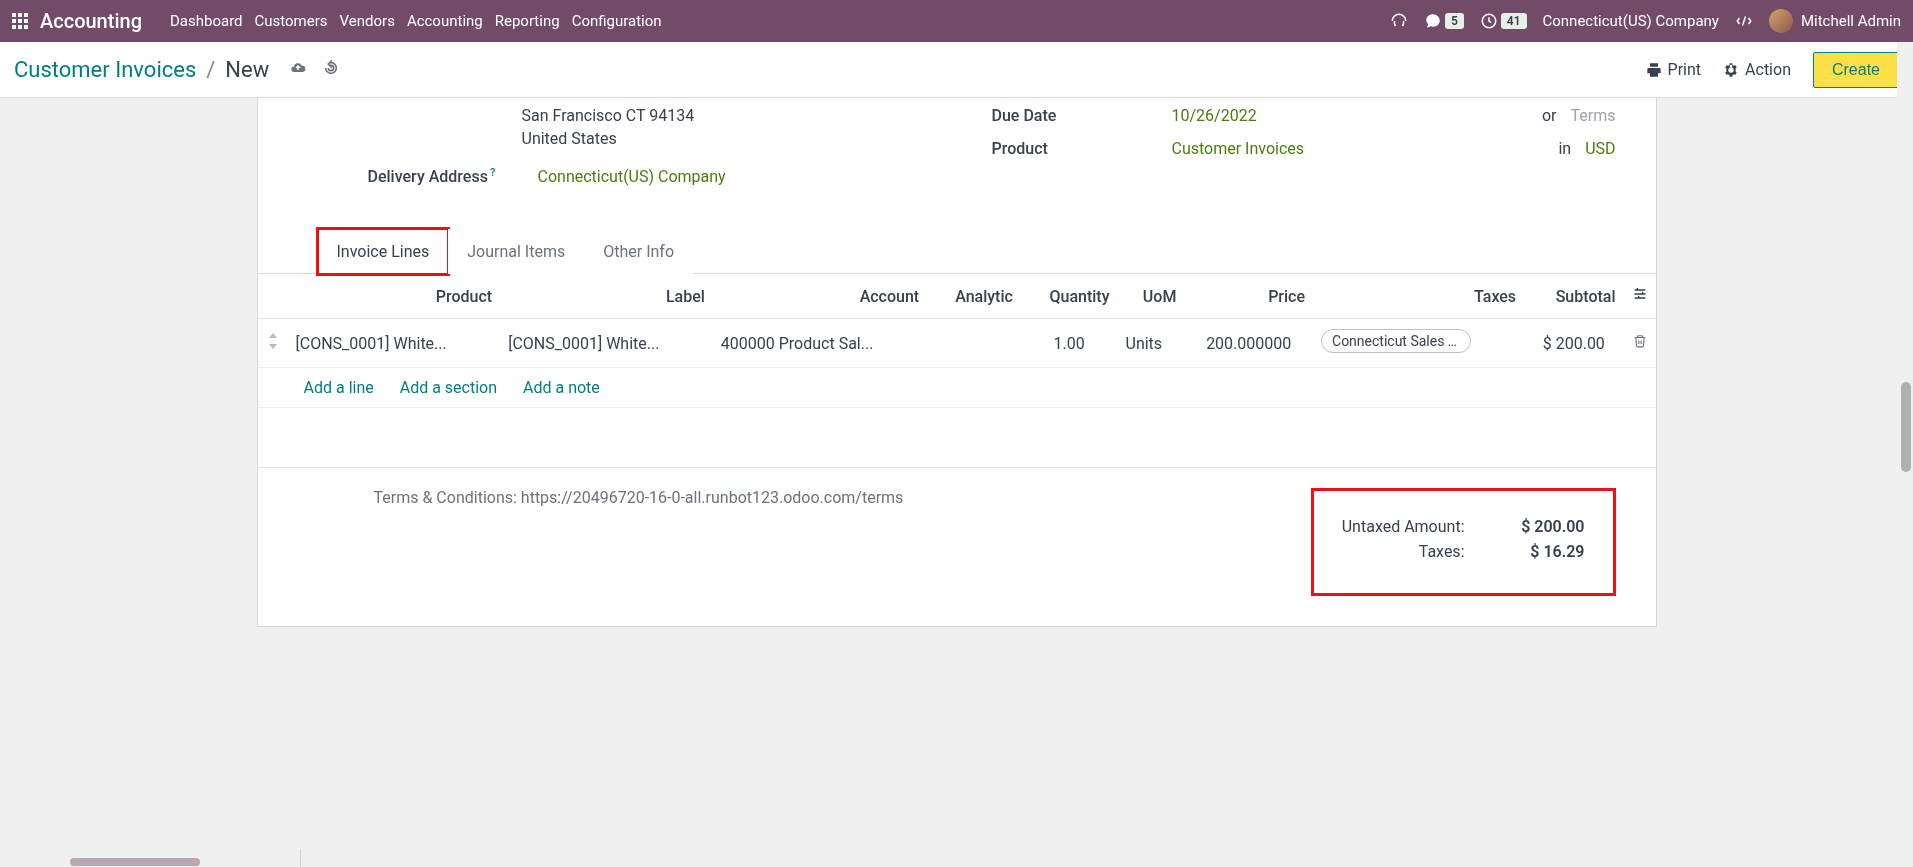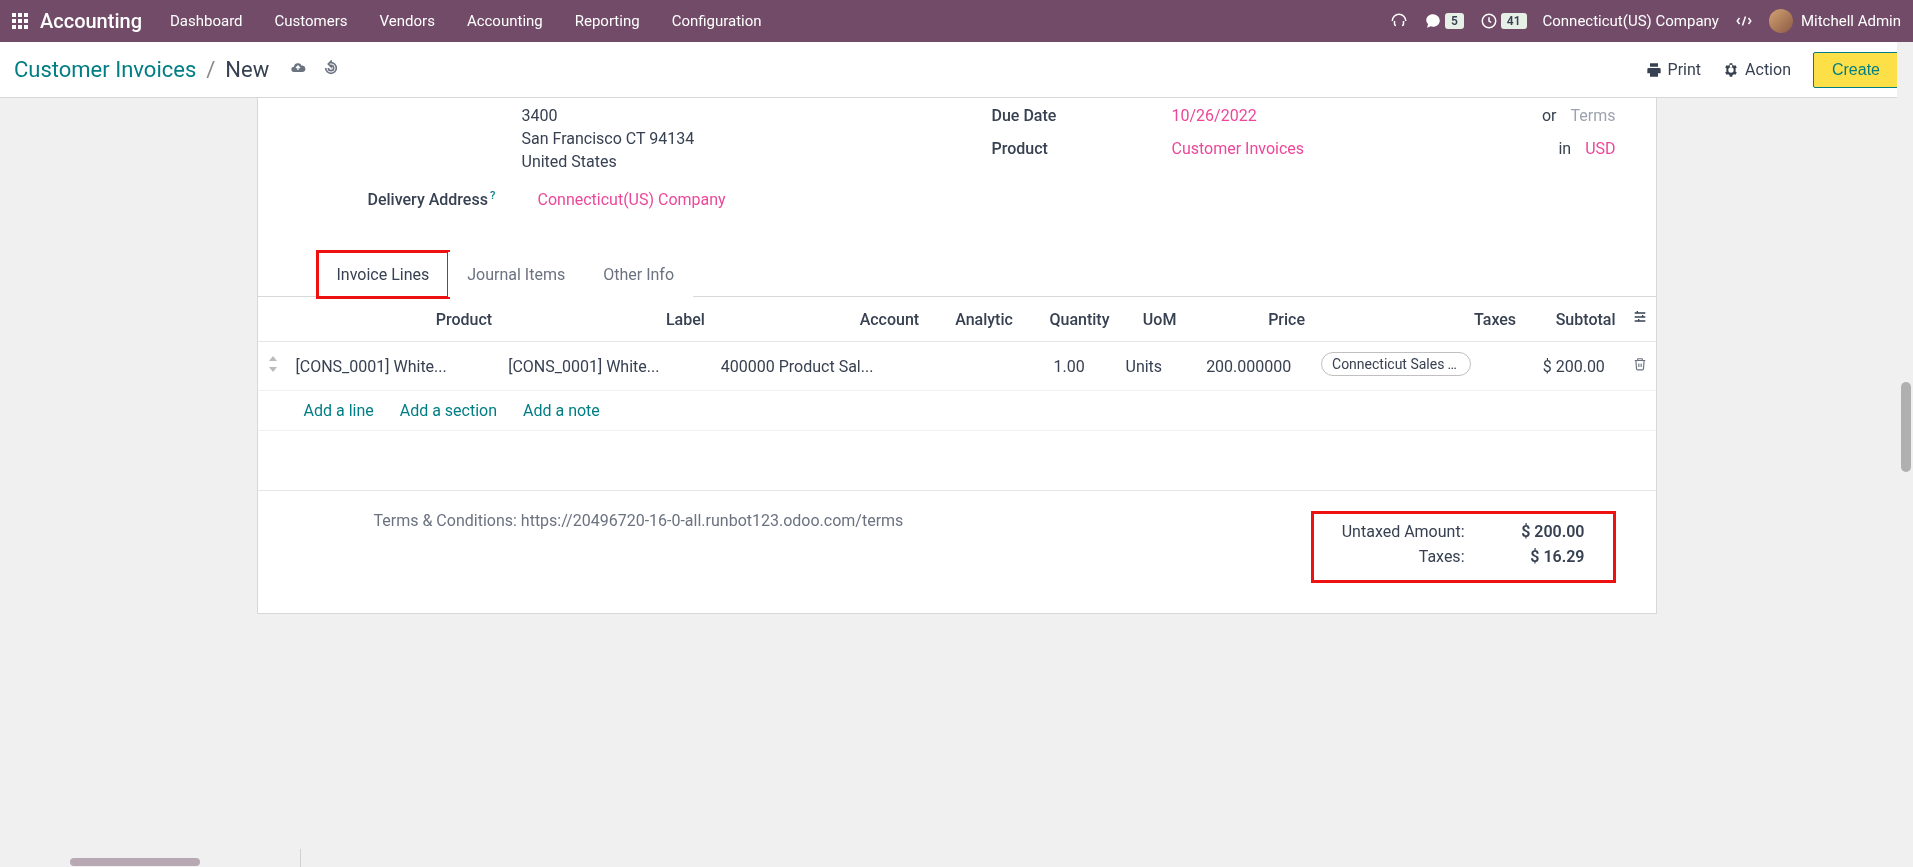--- a/index.html
+++ b/index.html
@@ -2,21 +2,21 @@
 <html><head>
 <meta charset="utf-8">
 <style>
 * { box-sizing: border-box; margin: 0; padding: 0; }
 body { font-family: -apple-system, BlinkMacSystemFont, "Segoe UI", Roboto, sans-serif; background: #f0f0f0; color: #374151; overflow-x: hidden; }
 
 .topbar { background: #714B67; height: 42px; display: flex; align-items: center; padding: 0 12px; color: #fff; }
 .topbar .apps-icon { display: grid; grid-template-columns: repeat(3, 4px); grid-template-rows: repeat(3, 4px); gap: 2px; margin-right: 12px; cursor: pointer; }
 .topbar .apps-icon span { background: #fff; }
 .topbar .brand { font-size: 20px; font-weight: 500; margin-right: 28px; }
-.topbar .menu { display: flex; gap: 32px; font-size: 15px; flex: 1; }
+.topbar .menu { display: flex; gap: 12px; font-size: 15px; flex: 1; }
 .topbar .menu-item { cursor: pointer; }
 .topbar .right { display: flex; align-items: center; gap: 16px; font-size: 15px; }
 .badge { background: #e7f0e7; color: #374151; font-size: 12px; font-weight: 600; padding: 1px 6px; border-radius: 3px; margin-left: 3px; }
 .avatar { width: 24px; height: 24px; border-radius: 50%; background: linear-gradient(135deg,#d4a373,#8a5a44); }
 .right-item { display:flex; align-items:center; cursor:pointer; }
 
 .subbar { background: #fff; height: 56px; border-bottom: 1px solid #d8d8d8; display: flex; align-items: center; padding: 0 14px; }
 .breadcrumb { font-size: 22px; color: #374151; display: flex; align-items: center; gap: 10px; }
 .breadcrumb a { color: #017e84; text-decoration: none; }
 .breadcrumb-sep { color: #888; }
@@ -30,21 +30,21 @@
 .sheet { width: 1400px; background: #fff; border: 1px solid #d8d8d8; margin-top: -1px;}
 
 .form-top { padding: 8px 40px 18px 110px; }
 .addr-line { color:#374151; font-size:16px; margin-bottom:4px; }
 .two-col { display:flex; }
 .left-col { flex:1; }
 .right-col { flex:1; }
 .field-row { display:flex; align-items:center; margin-bottom: 14px; font-size:16px; }
 .field-label { width: 170px; font-weight:500; color:#374151; position:relative; }
 .field-label .help { color:#017e84; font-size:11px; vertical-align: super; margin-left:2px;}
-.field-value { color:#ec4899; }
+.field-value { color:#4d7c0f; }
 .right-col .field-row { }
 .right-col .field-label { width:180px; }
 .right-col .mid { flex:1; }
 .right-col .or-in { margin: 0 14px; color:#374151; }
 .terms-ph { color:#9ca3af; }
 
 .tabs { display:flex; border-bottom:1px solid #d8d8d8; padding-left: 60px; margin-top: 10px;}
 .tab { padding: 12px 18px; font-size: 16px; color:#6b7280; cursor:pointer; border:1px solid transparent; border-bottom:none; position:relative; top:1px; background:#fff;}
 .tab.active { color:#374151; border-color:#d8d8d8; border-bottom:1px solid #fff;}
 .tab.highlighted { outline: 3px solid #e11; outline-offset:-1px; }
@@ -60,21 +60,21 @@
 .trash { color:#6b7280; cursor:pointer; font-size:16px; width:30px; text-align:center;}
 .options-icon { cursor:pointer; }
 
 .add-row td { padding: 10px 8px 10px 46px; }
 .add-row a { color:#017e84; text-decoration:none; margin-right: 22px; font-size:16px; cursor:pointer;}
 
 .spacer-row td { height: 60px; border-bottom:1px solid #e5e5e5; }
 
 .footer-row { display:flex; padding: 20px 40px 30px 40px; gap: 39px; }
 .terms-text { color:#6b7280; font-size:16px; padding-left: 76px; }
-.totals-box { margin-left:auto; border: 3px solid #e11; padding: 8px 28px; min-width: 280px; }
+.totals-box { margin-left:auto; border: 3px solid #e11; padding: 26px 28px; min-width: 280px; }
 .totals-line { display:flex; justify-content: space-between; gap: 30px; font-size:16px; margin-bottom: 6px; }
 .totals-line .tl-label { color:#374151; text-align:right; flex:1;}
 .totals-line .tl-value { font-weight:600; min-width:90px; text-align:right; }
 .totals-line.total { border-top:1px solid #bbb; padding-top:6px; margin-top:4px;}
 .totals-line.total .tl-value { font-size: 22px; font-weight:700;}
 .totals-line.total .tl-label { font-size: 18px; }
 
 .scroll-track { position:fixed; right:0; top:42px; bottom:0; width:16px; background:#f0f0f0; }
 .scroll-thumb { position:absolute; right:2px; width:10px; background:#b0b0b0; border-radius:5px; top: 340px; height: 90px; }
 
@@ -173,21 +173,20 @@
     <button class="create-btn">Create</button>
   </div>
 </div>
 
 <div class="page-wrap">
   <div class="sheet">
     <div class="form-top">
       <div class="two-col">
         <div class="left-col">
           <div style="margin-left:154px; margin-bottom:18px;">
-            <div class="addr-line">3400</div>
             <div class="addr-line">San Francisco CT 94134</div>
             <div class="addr-line">United States</div>
           </div>
           <div class="field-row">
             <span class="field-label">
               <span>Delivery Address</span><span class="help">?</span>
             </span>
             <span class="field-value">Connecticut(US) Company</span>
           </div>
         </div>

